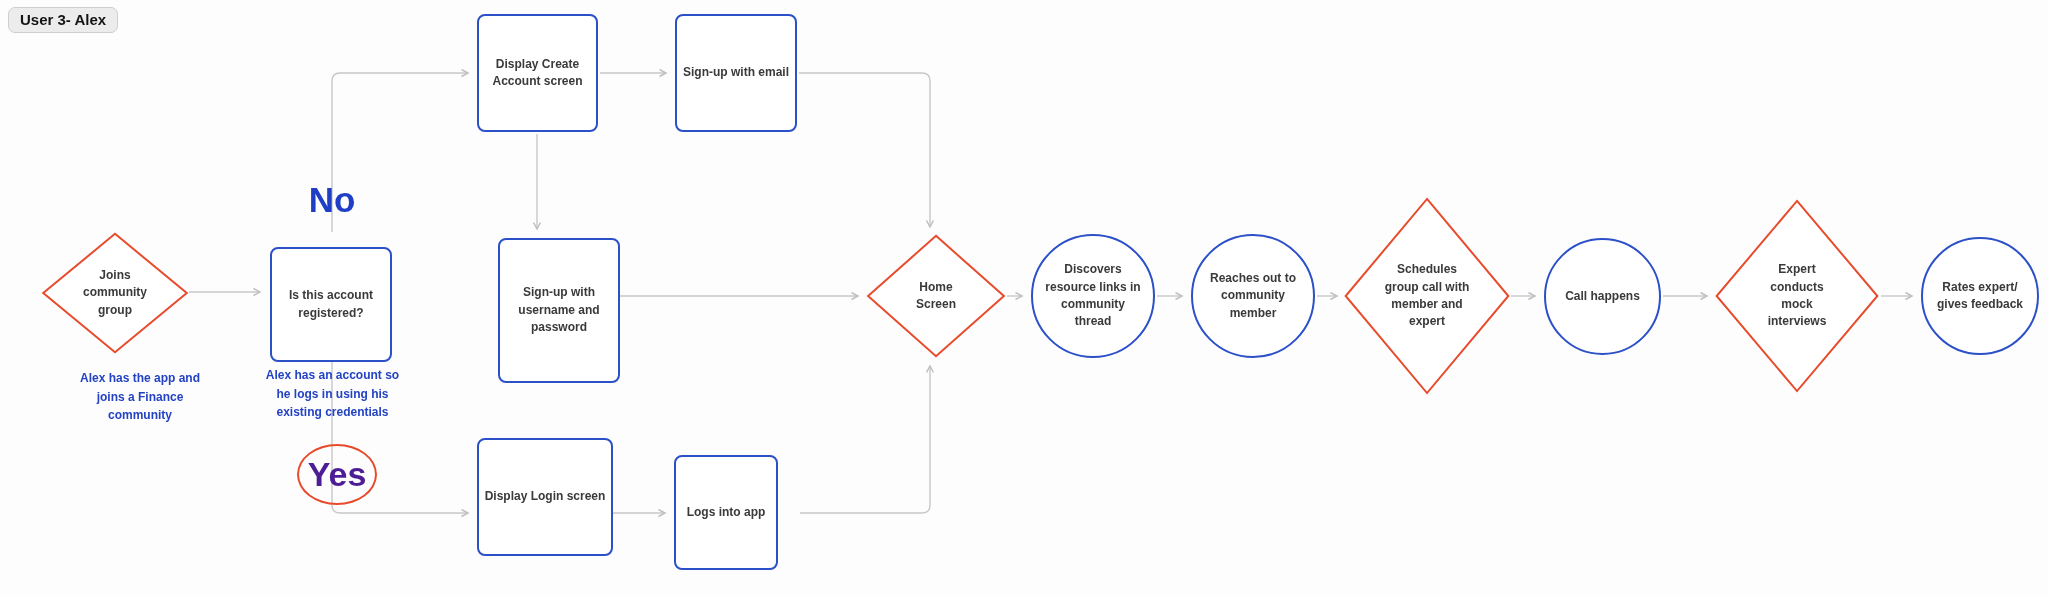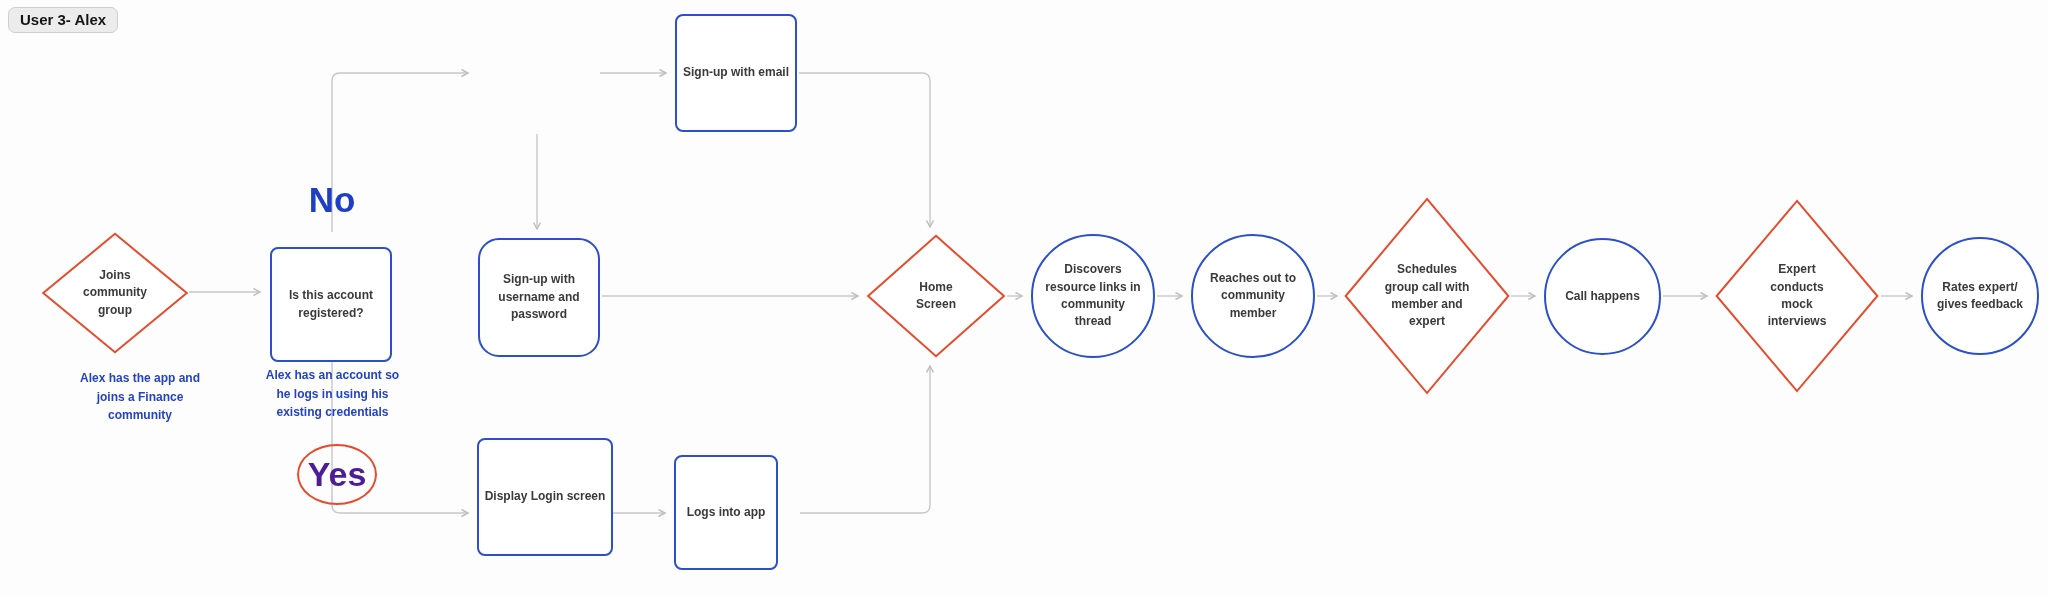--- a/index.html
+++ b/index.html
@@ -86,26 +86,30 @@
     <div class="nlabel">Joins
 community
 group</div>
   </div>
 
   <div class="node shape-rect" style="left:270px; top:235px; width:122px; height:115px;margin-top:12px;">
     <div class="nlabel">Is this account
 registered?</div>
   </div>
 
+  <div class="node shape-rect" style="left:477px; top:14px; width:121px; height:118px;">
+    <div class="nlabel">Display Create
+Account screen</div>
+  </div>
 
   <div class="node shape-rect" style="left:675px; top:14px; width:122px; height:118px;">
     <div class="nlabel">Sign-up with email</div>
   </div>
 
-  <div class="node shape-rect" style="left:478px; top:238px; width:122px; height:119px;border-radius:21px;">
+  <div class="node shape-rect" style="left:498px; top:238px; width:122px; height:145px;">
     <div class="nlabel">Sign-up with
 username and
 password</div>
   </div>
 
   <div class="node shape-rect" style="left:477px; top:438px; width:136px; height:118px;">
     <div class="nlabel">Display Login screen</div>
   </div>
 
   <div class="node shape-rect" style="left:674px; top:455px; width:104px; height:115px;">

